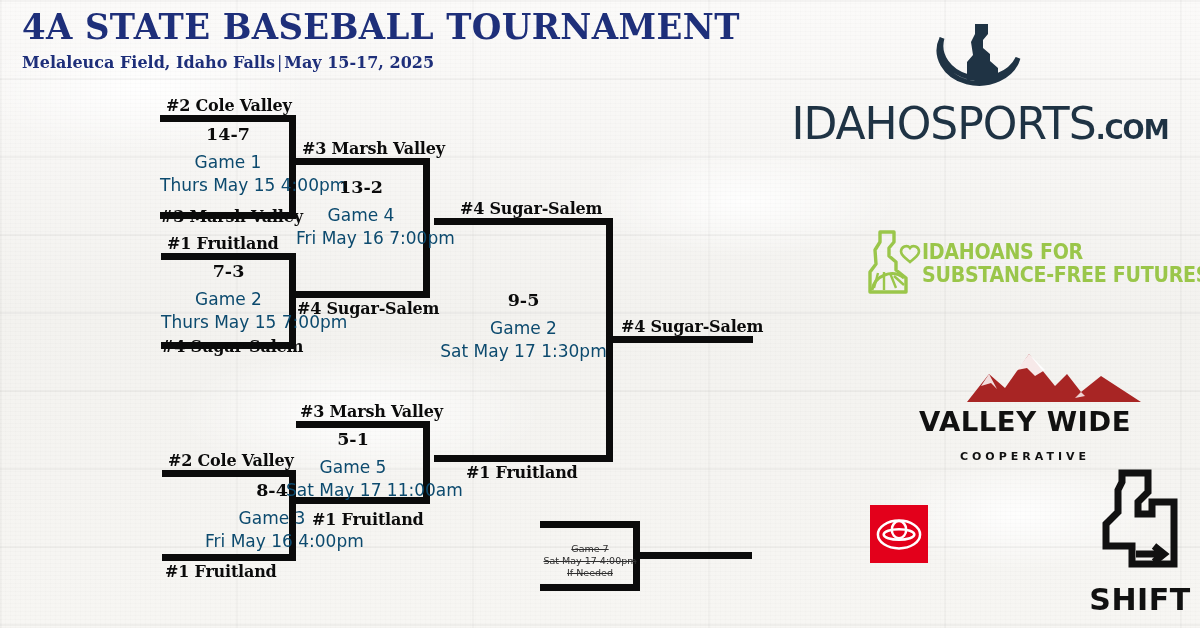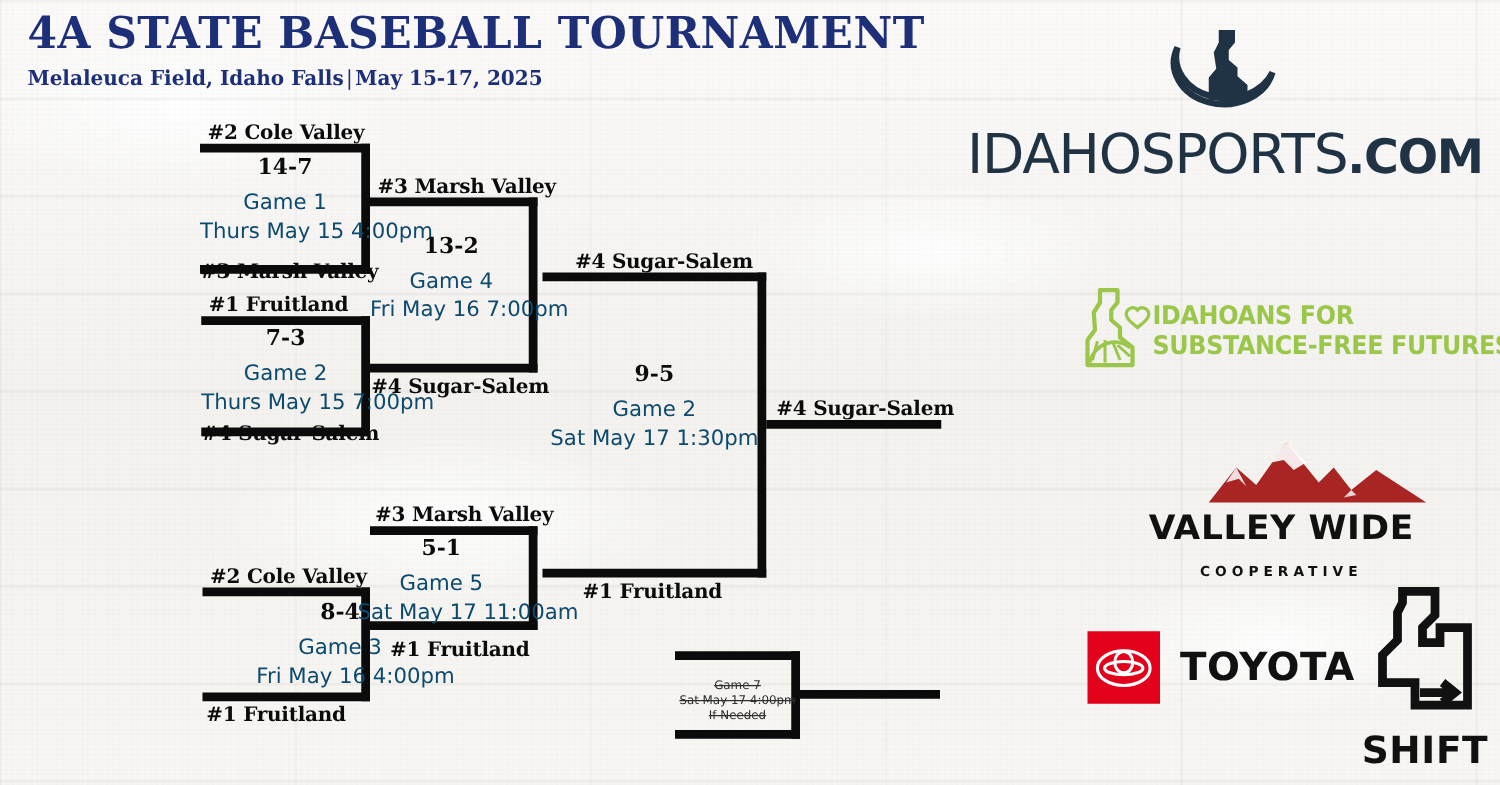--- a/index.html
+++ b/index.html
@@ -138,21 +138,21 @@
     font-family: "DejaVu Sans", sans-serif;
     font-size: 44px;
     color: #1f3344;
     letter-spacing: -1px;
     line-height: 1;
     margin-top: 2px;
     white-space: nowrap;
   }
   #is-wordmark .lite { font-weight: normal; }
   #is-wordmark .bold { font-weight: normal; }
-  #is-wordmark .dotcom { font-weight: bold; font-size: 38px; }
+  #is-wordmark .dotcom { font-weight: bold; font-size: 26px; }
 
   
   #logo-isff { left: 100px; top: 228px; width: 340px; display: flex; align-items: center; }
   #isff-text {
     font-family: "DejaVu Sans", sans-serif;
     font-weight: bold;
     font-size: 20.5px;
     line-height: 1.14;
     color: #9ac64a;
     letter-spacing: -.3px;
@@ -245,21 +245,21 @@
   <div class="team" style="left:165px; top:562px;">#1 Fruitland</div>
   <div class="ginfo" style="left:162px; top:480px; width:134px;margin-left:43px;">
     <span class="score">8-4</span>
     <span class="gname">Game 3</span>
     <span class="gtime">Fri May 16 4:00pm</span>
   </div>
 
   <div class="bx" style="left:296px; top:158px; width:134px; height:140px;"></div>
   <div class="team" style="left:302px; top:139px;">#3 Marsh Valley</div>
   <div class="team" style="left:297px; top:299px;">#4 Sugar-Salem</div>
-  <div class="ginfo" style="left:296px; top:187px; width:130px;">
+  <div class="ginfo" style="left:296px; top:177px; width:130px;">
     <span class="score">13-2</span>
     <span class="gname">Game 4</span>
     <span class="gtime">Fri May 16 7:00pm</span>
   </div>
 
   <div class="bx" style="left:296px; top:421px; width:134px; height:83px;"></div>
   <div class="team" style="left:300px; top:402px;">#3 Marsh Valley</div>
   <div class="team" style="left:312px; top:510px;">#1 Fruitland</div>
   <div class="ginfo" style="left:286px; top:429px; width:134px;">
     <span class="score">5-1</span>
@@ -335,21 +335,20 @@
   </div>
 
   <div class="logo" id="logo-toyota">
     <div id="toyota-badge">
       <svg viewBox="0 0 48 34" width="46" height="33" aria-hidden="true">
         <ellipse cx="24" cy="17" rx="22" ry="14.5" fill="none" stroke="#ffffff" stroke-width="2.6"></ellipse>
         <ellipse cx="24" cy="12" rx="7.5" ry="9" fill="none" stroke="#ffffff" stroke-width="2.6"></ellipse>
         <ellipse cx="24" cy="17" rx="16" ry="5.5" fill="none" stroke="#ffffff" stroke-width="2.6"></ellipse>
       </svg>
     </div>
-    <div id="toyota-word">TOYOTA</div>
   </div>
 
   <div class="logo" id="logo-shift">
     <span>
       <svg viewBox="0 0 96 108" width="96" height="108" aria-hidden="true">
         <path d="M30 5 L56 5 L56 24 L46 34 L46 46 L60 46 L60 34 L82 34 L82 96 L40 96 L40 78 L14 78 L14 56 L26 44 L26 22 L30 14 Z" fill="none" stroke="#111111" stroke-width="7" stroke-linejoin="miter"></path>
         <path d="M44 86 L70 86 M62 78 L72 86 L62 94" fill="none" stroke="#111111" stroke-width="7" stroke-linejoin="miter"></path>
       </svg>
     </span>
     <div id="shift-word">SHIFT</div>

